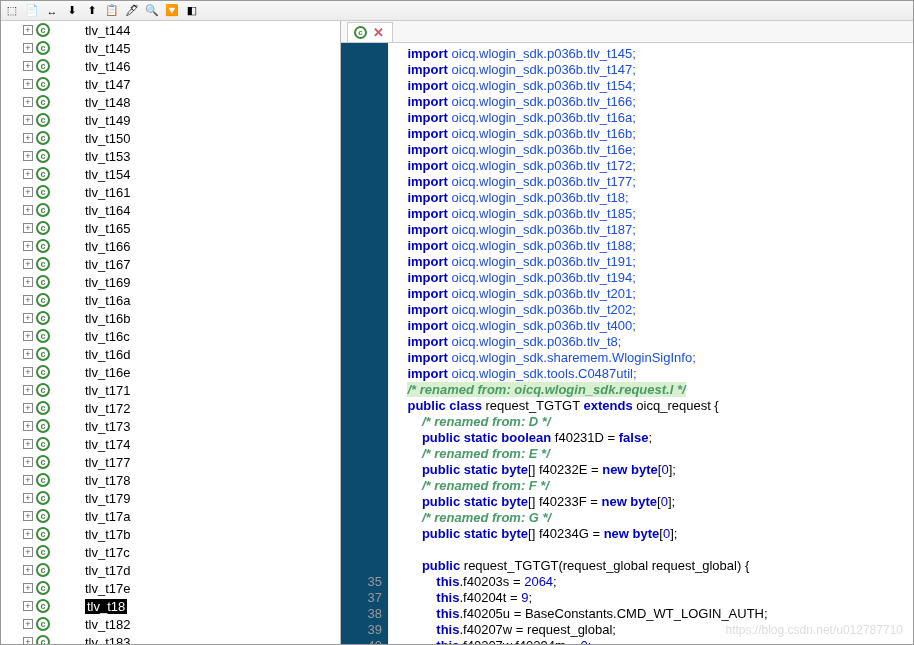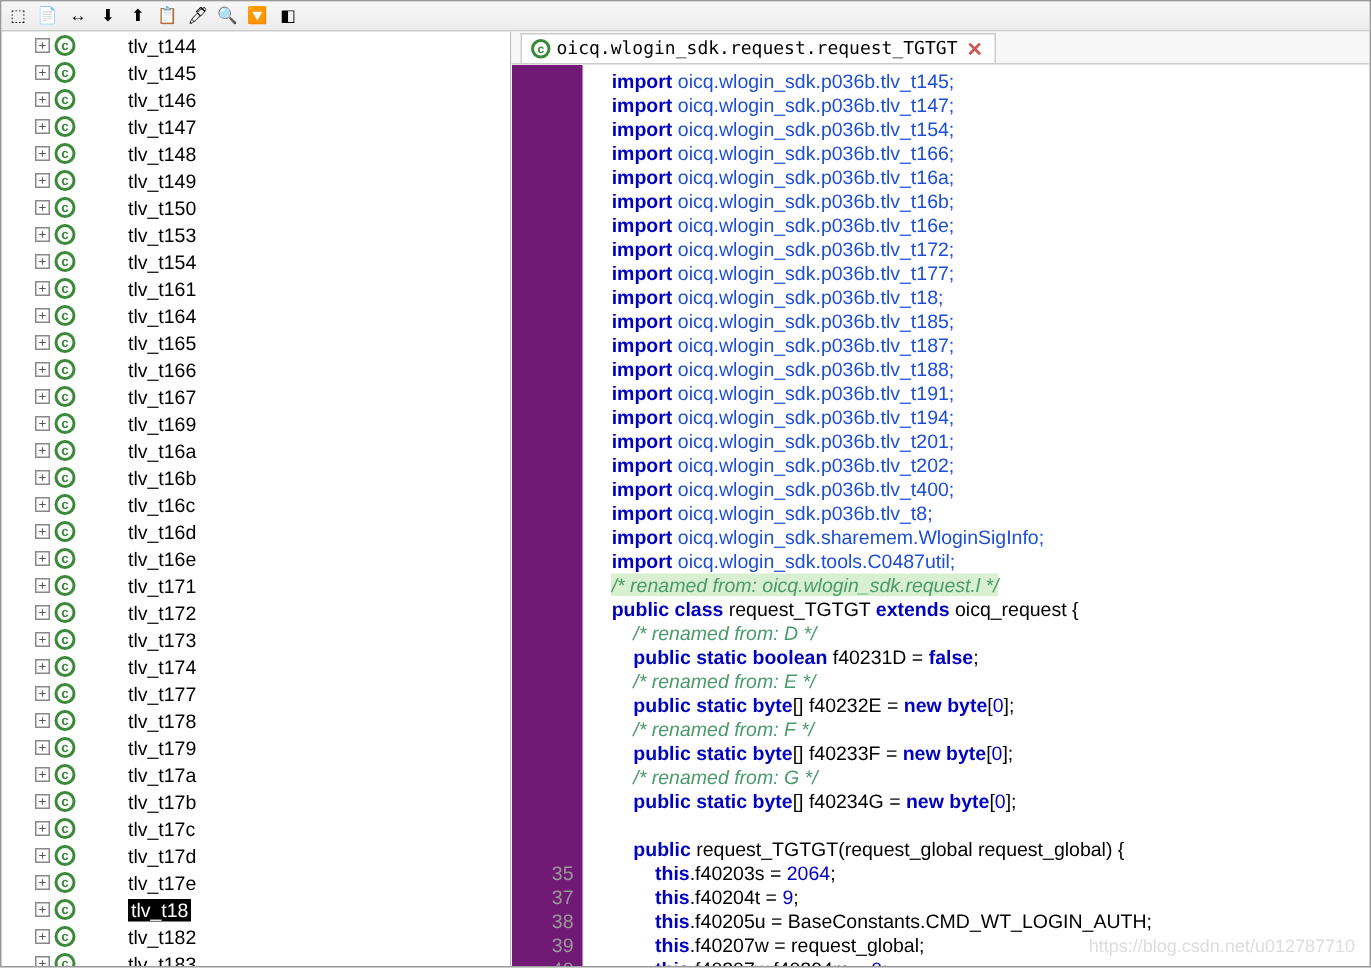--- a/index.html
+++ b/index.html
@@ -14,27 +14,27 @@
 .exp { width:10px; height:10px; border:1px solid #888; display:flex; align-items:center; justify-content:center; font-size:9px; line-height:1; margin-right:3px; color:#555; }
 .ccirc { width:14px; height:14px; border-radius:50%; border:2px solid #3a8a3a; display:flex; align-items:center; justify-content:center; font-size:9px; font-weight:bold; color:#3a8a3a; margin-right:3px; background:#fff; }
 .tree-label { font-size:13px;margin-left:32px; }
 .editor-panel { flex:1; display:flex; flex-direction:column; background:#fff; }
 .tab-bar { height:22px; display:flex; align-items:center; border-bottom:1px solid #ccc; background:#f7f7f7; padding-left:6px; }
 .tab { display:flex; align-items:center; height:20px; padding:0 6px; font-size:12px; gap:4px; background:#fff; border:1px solid #ccc; border-bottom:none; }
 .tab-circ { width:13px; height:13px; border-radius:50%; border:2px solid #3a8a3a; display:flex; align-items:center; justify-content:center; font-size:8px; font-weight:bold; color:#3a8a3a; }
 .tab-title { font-family:monospace; font-size:12px; }
 .tab-close { color:#c55; font-size:13px; font-weight:bold; padding:0 2px; cursor:pointer; }
 .code-area { flex:1; display:flex; overflow:auto; font-family:"Consolas","Courier New",monospace; font-size:13px; line-height:16px; }
-.gutter { width:48px; text-align:right; padding:3px 6px 3px 0; color:#999; background:#701a75; border-right:1px solid #eee; user-select:none; }
+.gutter { width:48px; text-align:right; padding:3px 6px 3px 0; color:#999; background:#0c4a6e; border-right:1px solid #eee; user-select:none; }
 .gutter div { height:16px; }
 .code { flex:1; padding:3px 0 3px 4px; position:relative; white-space:pre;}
 .code .line { height:16px; }
 .kw { color:#0000c0; font-weight:bold;margin-top:37px; }
 .str { color:#1d4ed8; }
-.cmt { color:#4a9a6a; font-style:italic; }
+.cmt { color:#4a9a6a; font-style:italic;font-weight:bold; }
 .num { color:#0000c0; }
 .hl { background:#d8f0d0; }
 .watermark { position:absolute; right:10px; bottom:6px; font-size:12px; color:#ddd; pointer-events:none;margin-left:41px;}
 ::-webkit-scrollbar { width:16px; height:16px; }
 ::-webkit-scrollbar-thumb { background:#c4c4c4; }
 ::-webkit-scrollbar-track { background:#f0f0f0; }
 </style>
 </head>
 <body>
 
@@ -227,21 +227,20 @@
         <span class="exp">+</span>
         <span class="ccirc">c</span>
         <span class="tree-label">tlv_t183</span>
       </div>
     </div>
 
   <div class="editor-panel">
     <div class="tab-bar">
       <div class="tab">
         <span class="tab-circ">c</span>
-        <span class="tab-title">oicq.wlogin_sdk.request.request_TGTGT</span>
         <span class="tab-close">✕</span>
       </div>
     </div>
     <div class="code-area">
       <div class="gutter" id="gutter">
           <div></div>
           <div></div>
           <div></div>
           <div></div>
           <div></div>

